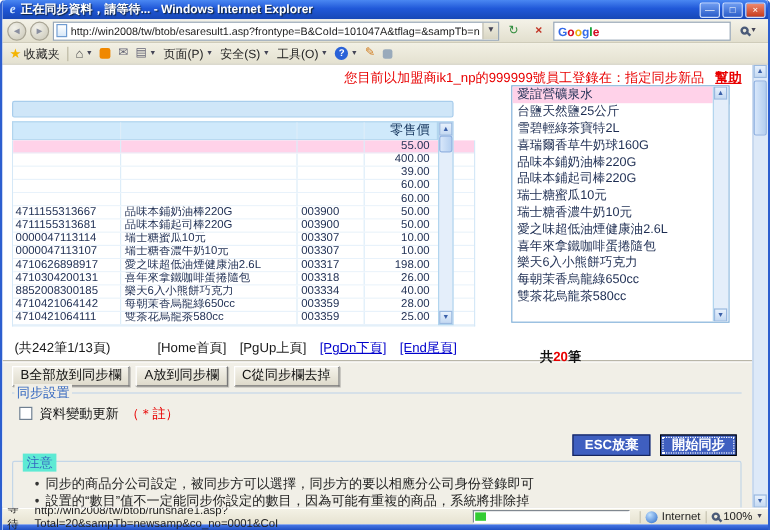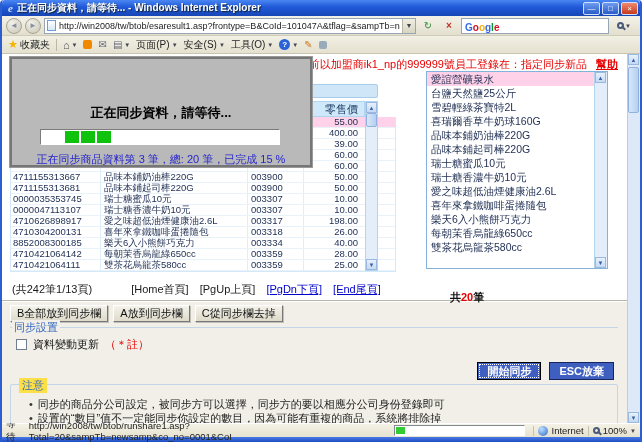--- a/index.html
+++ b/index.html
@@ -83,21 +83,21 @@
   .set-line{position:absolute;left:8px;right:22px;top:273px;border-top:1px solid #c3d6e8}
   .cbrow{position:absolute;left:14px;top:283px;display:flex;align-items:center;gap:6px;font-size:11px;color:#111}
   .cbx{width:11px;height:11px;background:#fff;border:1px solid #6f7f90;display:inline-block;cursor:pointer}
   .rednote{color:#e80000}
   
   .syncbtns{position:absolute;right:26px;top:308px;display:flex;gap:8px;z-index:3}
   .bluebtn{height:18px;padding:0 9px;background:#3f5fc0;color:#fff;font-size:11px;font-weight:bold;border:1px solid #16255e;cursor:pointer;line-height:16px}
   .bluebtn.focus{outline:1px dotted #fff;outline-offset:-3px;border-color:#000}
   
   .notes{position:absolute;left:8px;right:22px;top:330px;bottom:-12px;border:1px solid #c3d6e8;border-radius:2px}
-  .notes-legend{position:absolute;left:8px;top:-7px;background:#fde047;padding:0 3px;font-size:11px;color:#3568c0}
+  .notes-legend{position:absolute;left:8px;top:-7px;background:#5eead4;padding:0 3px;font-size:11px;color:#3568c0}
   .notes ul{margin:12px 0 0 18px;list-style:none}
   .notes li{font-size:11px;color:#222;line-height:14px;white-space:nowrap;overflow:hidden}
   .notes li::before{content:"\2022";margin-right:5px;color:#333}
   
   .dialog{position:absolute;left:8px;top:3px;width:302px;height:110px;background:#b9b9b9;border:2px solid #767676;box-shadow:0 0 0 1px #9a9a9a;z-index:10;padding-top:45px}
   .dtitle{text-align:center;font-size:13px;font-weight:bold;color:#000}
   .dbar{margin:7px 30px 0 28px;height:16px;background:#fff;border:1px solid;border-color:#7b7b7b #fff #fff #7b7b7b;display:flex;align-items:center;padding-left:24px;gap:2px}
   .pblock{width:14px;height:12px;background:#0ec20e;display:inline-block}
   .dstatus{margin-top:7px;text-align:center;font-size:11px;color:#2626cc}
   
@@ -243,21 +243,21 @@
           <span class="tc c2">003900</span>
           <span class="tc c3">50.00</span>
         </div>
         <div class="trow">
           <span class="tc c0">4711155313681</span>
           <span class="tc c1">品味本鋪起司棒220G</span>
           <span class="tc c2">003900</span>
           <span class="tc c3">50.00</span>
         </div>
         <div class="trow">
-          <span class="tc c0">0000035353745</span>
+          <span class="tc c0">0000047113114</span>
           <span class="tc c1">瑞士糖蜜瓜10元</span>
           <span class="tc c2">003307</span>
           <span class="tc c3">10.00</span>
         </div>
         <div class="trow">
           <span class="tc c0">0000047113107</span>
           <span class="tc c1">瑞士糖香濃牛奶10元</span>
           <span class="tc c2">003307</span>
           <span class="tc c3">10.00</span>
         </div>
@@ -340,43 +340,32 @@
 
     <span class="set-legend">同步設置</span>
     <div class="set-line"></div>
     <div class="cbrow">
       <span class="cbx"></span>
       <span>資料變動更新</span>
       <span class="rednote">（＊註）</span>
     </div>
 
     <div class="syncbtns">
+      <button class="bluebtn">ESC放棄</button>
       <button class="bluebtn focus">開始同步</button>
-      <button class="bluebtn">ESC放棄</button>
     </div>
 
     <div class="notes">
       <span class="notes-legend">注意</span>
       <ul>
           <li class="note">同步的商品分公司設定，被同步方可以選擇，同步方的要以相應分公司身份登錄即可</li>
           <li class="note">設置的“數目”值不一定能同步你設定的數目，因為可能有重複的商品，系統將排除掉</li>
         </ul>
     </div>
 
-    <div class="dialog">
-      <div class="dtitle">正在同步資料，請等待...</div>
-      <div class="dbar">
-        <span style="display:flex;gap:2px">
-            <span class="pblock"></span>
-            <span class="pblock"></span>
-            <span class="pblock"></span>
-          </span>
-      </div>
-      <div class="dstatus">正在同步商品資料第 3 筆，總: 20 筆，已完成 15 %</div>
-    </div>
 
     <div class="pagescroll">
       <span class="sarrow">▲</span>
       <span class="sthumb"></span>
       <span class="sarrow bottom">▼</span>
     </div>
   </div>
 
   <div class="statusbar">
     <span>等待</span>

